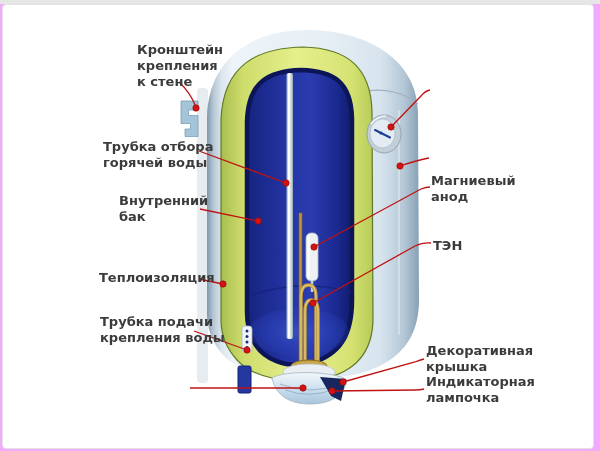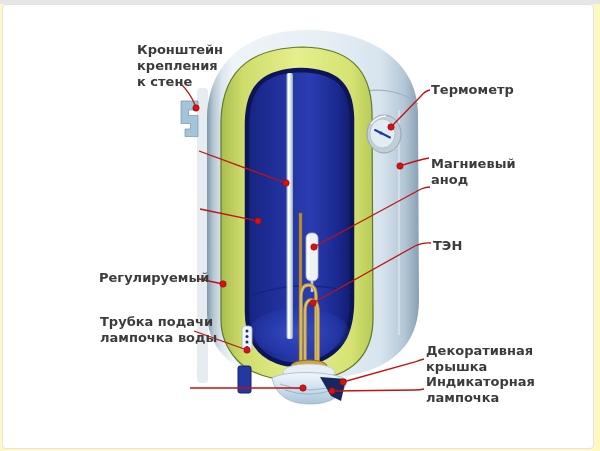--- a/index.html
+++ b/index.html
@@ -1,16 +1,16 @@
 <!DOCTYPE html>
 <html><head>
 <meta charset="utf-8">
 <style>
   html,body{margin:0;padding:0;background:#ffffff;}
-  .stage{position:relative;width:600px;height:451px;background:#fef9c3;overflow:hidden;
+  .stage{position:relative;width:600px;height:451px;background:#f0abfc;overflow:hidden;
          font-family:"DejaVu Sans","Liberation Sans",sans-serif;}
   .top-strip{position:absolute;left:0;top:0;width:600px;height:4px;background:#e6e6e6;}
   .card-border{position:absolute;left:2px;top:4px;width:590px;height:443px;
                border:1px solid #e3e3e3;border-radius:4px;background:#ffffff;}
   .diagram-svg{position:absolute;left:0;top:0;width:600px;height:451px;}
   .label{position:absolute;font-size:13px;font-weight:bold;color:#3b3b3b;
          line-height:16px;white-space:pre-line;letter-spacing:0;}
 </style>
 </head>
 <body>
@@ -167,25 +167,28 @@
       <circle cx="314" cy="247" r="3.2"></circle>
       <circle cx="313" cy="303" r="3.2"></circle>
       <circle cx="343" cy="382" r="3.2"></circle>
       <circle cx="332" cy="391" r="3.2"></circle>
     </g>
   </svg>
 
   <div class="label" style="left:137px;top:42px">Кронштейн
 крепления
 к стене</div>
-  <div class="label" style="left:99px;top:270px">Регулируемый</div>
+  <div class="label" style="left:103px;top:139px">Трубка отбора
+горячей воды</div>
+  <div class="label" style="left:119px;top:193px">Внутренний
+бак</div>
+  <div class="label" style="left:99px;top:270px">Теплоизоляция</div>
   <div class="label" style="left:100px;top:314px">Трубка подачи
-лампочка воды</div>
+крепления воды</div>
 
-  <div class="label" style="left:431px;top:82px">Термометр</div>
-  <div class="label" style="left:431px;top:156px">Магниевый
+  <div class="label" style="left:431px;top:173px">Магниевый
 анод</div>
   <div class="label" style="left:433px;top:238px">ТЭН</div>
   <div class="label" style="left:426px;top:374px">Индикаторная
 лампочка</div>
   <div class="label" style="left:426px;top:343px">Декоративная
 крышка</div>
 </div>
 
 </body></html>

